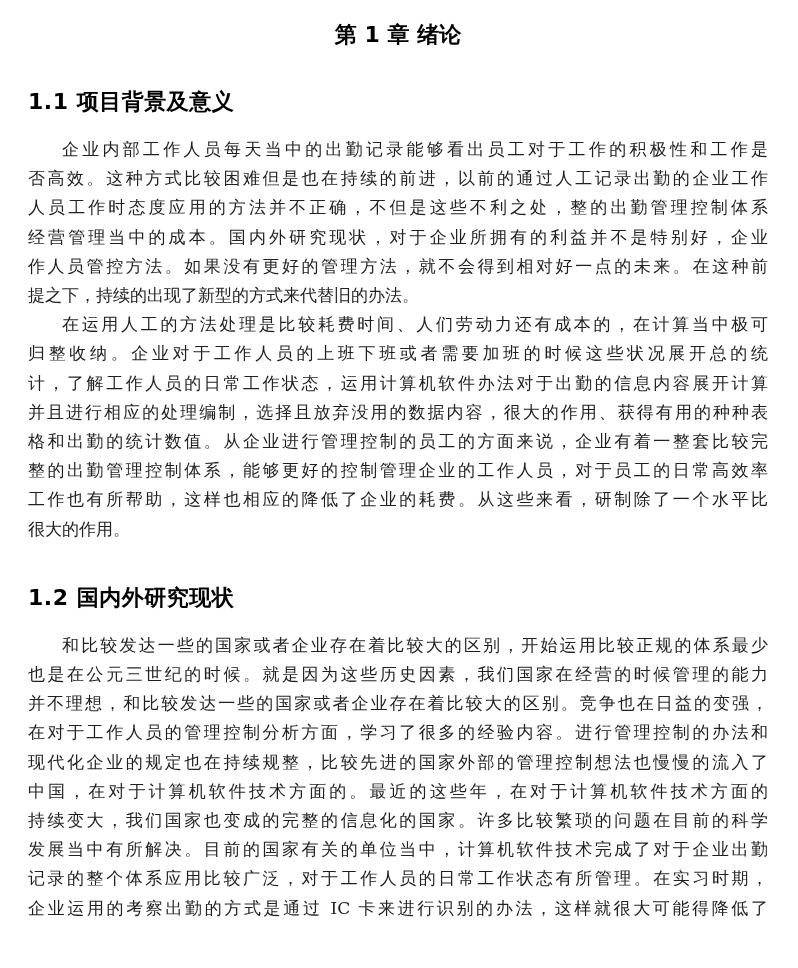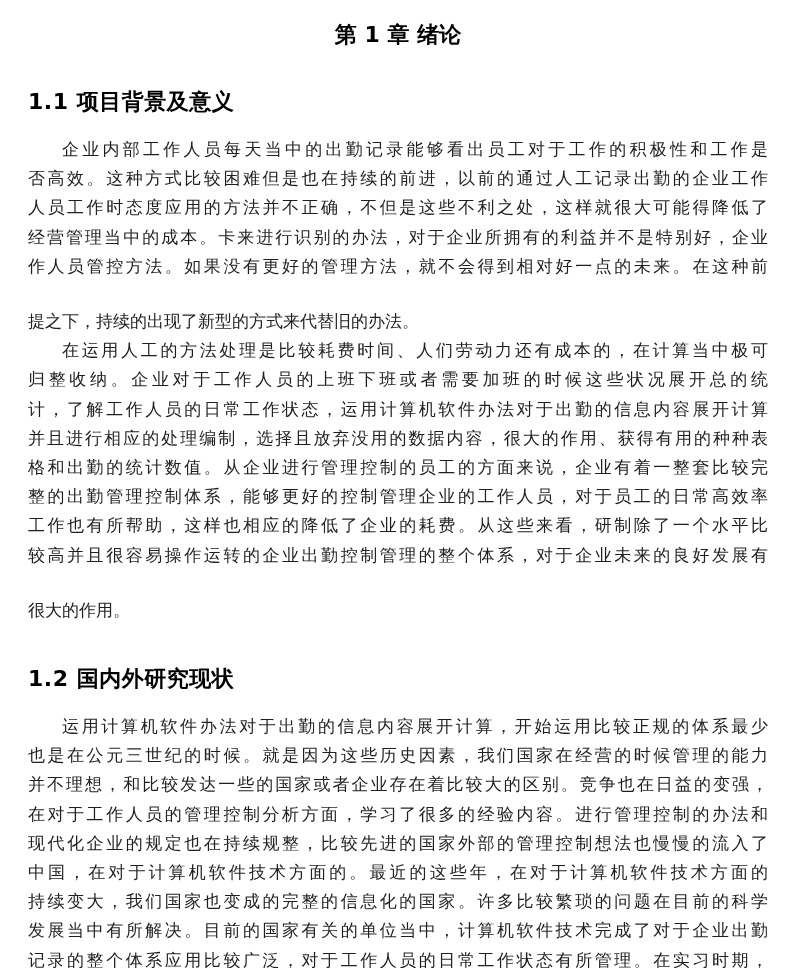--- a/index.html
+++ b/index.html
@@ -34,58 +34,57 @@
     letter-spacing: 0.5px;
   }
   .paragraphs { margin-top: 21px; }
   .line {
     line-height: 29.2px;
     text-align: justify;
     text-align-last: justify;
     color: #1f1f1f;
   }
   .line.first { text-indent: 2em; }
-  .line.para-end { text-align-last: left; margin-top: 26px; }
+  .line.para-end { text-align-last: left; }
 </style>
 </head>
 <body>
 
 <div class="page">
   <h1 class="chapter-title">第 1 章 绪论</h1>
 
   <section>
     <h2 class="sec-heading">1.1 项目背景及意义</h2>
     <div class="paragraphs">
         <div>
           <div class="line first">企业内部工作人员每天当中的出勤记录能够看出员工对于工作的积极性和工作是</div>
           <div class="line">否高效。这种方式比较困难但是也在持续的前进，以前的通过人工记录出勤的企业工作</div>
-          <div class="line">人员工作时态度应用的方法并不正确，不但是这些不利之处，这样就很大可能得降低了</div>
-          <div class="line">经营管理当中的成本。卡来进行识别的办法，对于企业所拥有的利益并不是特别好，企业</div>
+          <div class="line">人员工作时态度应用的方法并不正确，不但是这些不利之处，整的出勤管理控制体系</div>
+          <div class="line">经营管理当中的成本。国内外研究现状，对于企业所拥有的利益并不是特别好，企业</div>
           <div class="line">作人员管控方法。如果没有更好的管理方法，就不会得到相对好一点的未来。在这种前</div>
           <div class="line para-end">提之下，持续的出现了新型的方式来代替旧的办法。</div>
         </div>
         <div>
           <div class="line first">在运用人工的方法处理是比较耗费时间、人们劳动力还有成本的，在计算当中极可</div>
           <div class="line">归整收纳。企业对于工作人员的上班下班或者需要加班的时候这些状况展开总的统</div>
           <div class="line">计，了解工作人员的日常工作状态，运用计算机软件办法对于出勤的信息内容展开计算</div>
           <div class="line">并且进行相应的处理编制，选择且放弃没用的数据内容，很大的作用、获得有用的种种表</div>
           <div class="line">格和出勤的统计数值。从企业进行管理控制的员工的方面来说，企业有着一整套比较完</div>
           <div class="line">整的出勤管理控制体系，能够更好的控制管理企业的工作人员，对于员工的日常高效率</div>
           <div class="line">工作也有所帮助，这样也相应的降低了企业的耗费。从这些来看，研制除了一个水平比</div>
-          <div class="line">较高并且很容易操作运转的企业出勤控制管理的整个体系，对于企业未来的良好发展有</div>
           <div class="line para-end">很大的作用。</div>
         </div>
       </div>
   </section>
 
   <section>
     <h2 class="sec-heading">1.2 国内外研究现状</h2>
     <div class="paragraphs">
         <div>
-          <div class="line first">运用计算机软件办法对于出勤的信息内容展开计算，开始运用比较正规的体系最少</div>
+          <div class="line first">和比较发达一些的国家或者企业存在着比较大的区别，开始运用比较正规的体系最少</div>
           <div class="line">也是在公元三世纪的时候。就是因为这些历史因素，我们国家在经营的时候管理的能力</div>
           <div class="line">并不理想，和比较发达一些的国家或者企业存在着比较大的区别。竞争也在日益的变强，</div>
           <div class="line">在对于工作人员的管理控制分析方面，学习了很多的经验内容。进行管理控制的办法和</div>
           <div class="line">现代化企业的规定也在持续规整，比较先进的国家外部的管理控制想法也慢慢的流入了</div>
           <div class="line">中国，在对于计算机软件技术方面的。最近的这些年，在对于计算机软件技术方面的</div>
           <div class="line">持续变大，我们国家也变成的完整的信息化的国家。许多比较繁琐的问题在目前的科学</div>
           <div class="line">发展当中有所解决。目前的国家有关的单位当中，计算机软件技术完成了对于企业出勤</div>
           <div class="line">记录的整个体系应用比较广泛，对于工作人员的日常工作状态有所管理。在实习时期，</div>
           <div class="line">企业运用的考察出勤的方式是通过 IC 卡来进行识别的办法，这样就很大可能得降低了</div>
         </div>

